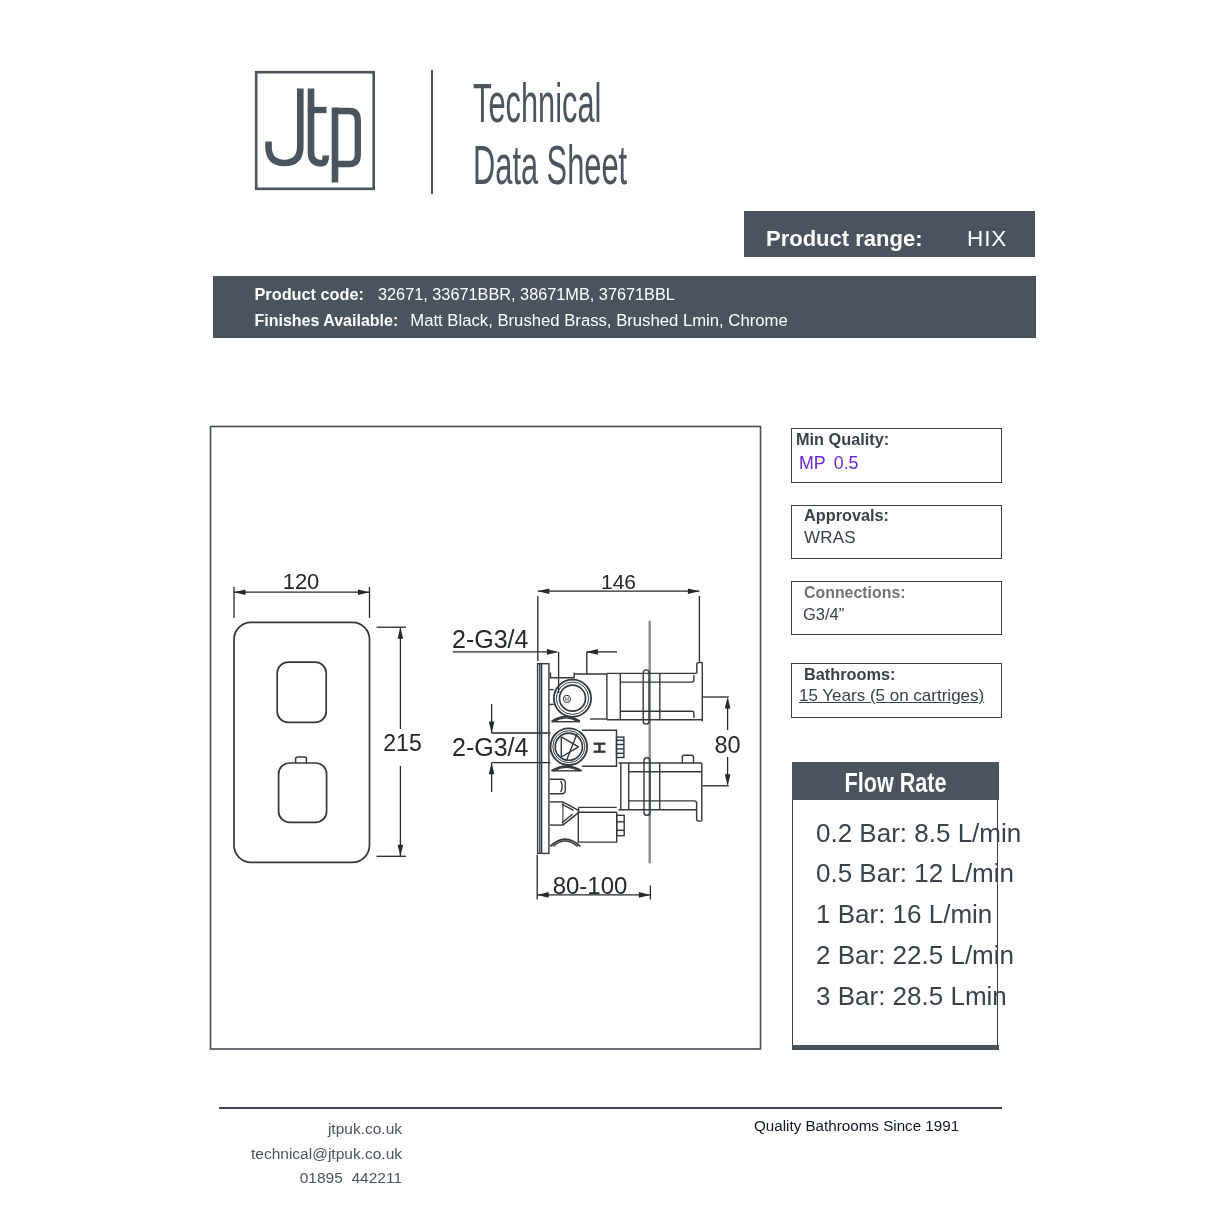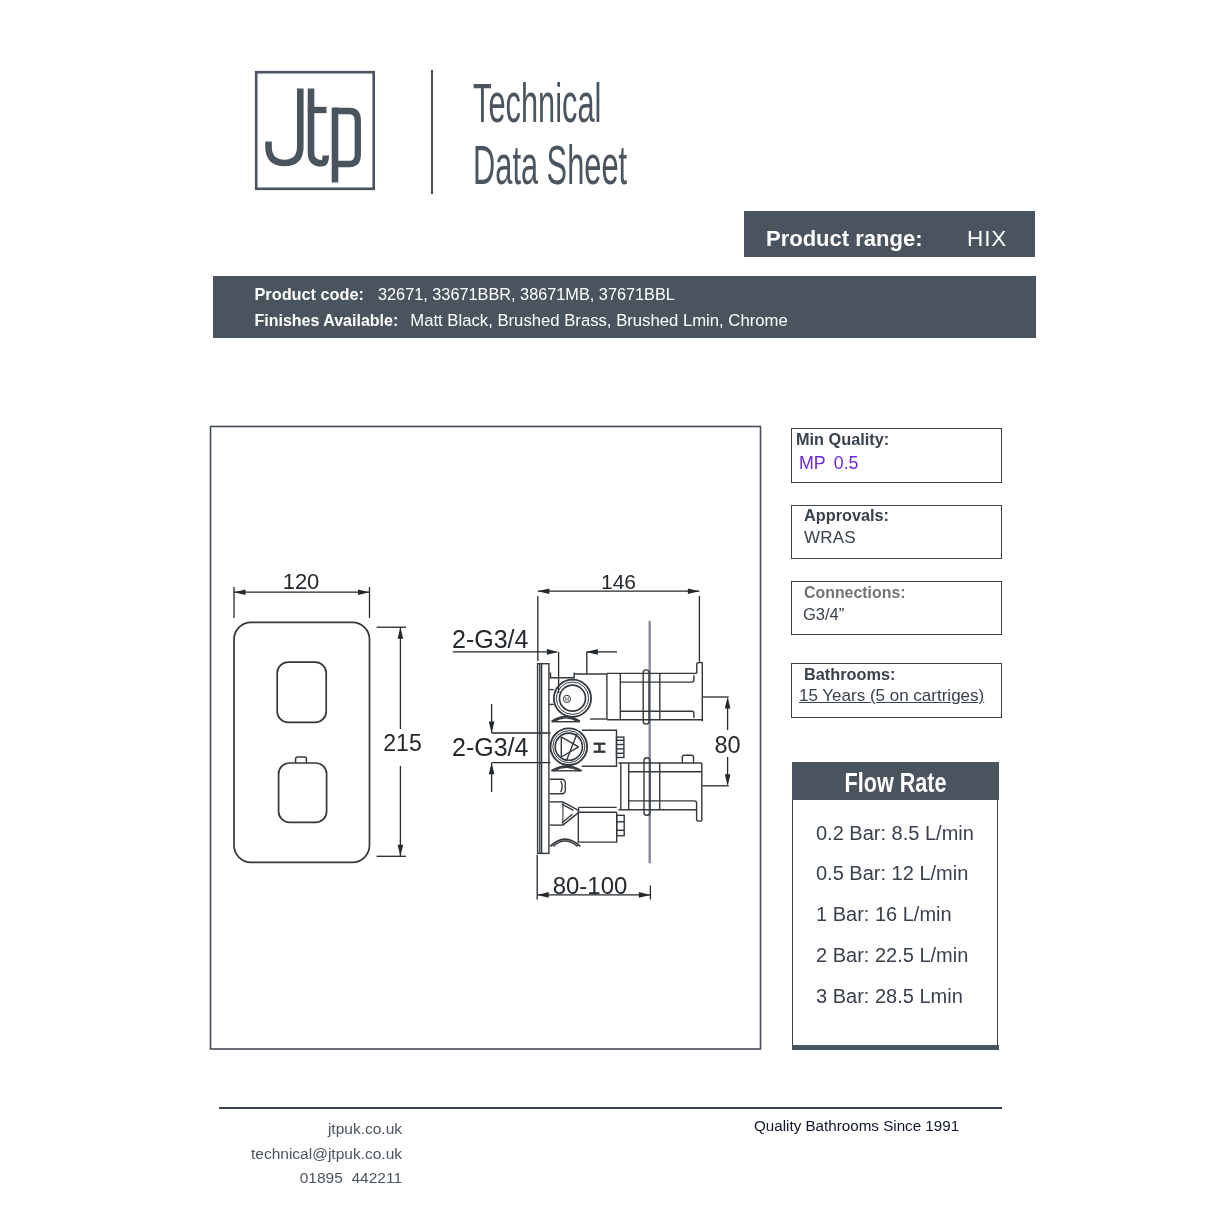--- a/index.html
+++ b/index.html
@@ -251,21 +251,21 @@
 <div class="abs" style="left:799px;top:686px;font-size:17px;color:#39424c;text-decoration:underline;">15 Years (5 on cartriges)</div>
 
 <div class="abs slate" style="left:791.5px;top:761.5px;width:207px;height:38.5px;"></div>
 
 <div class="abs wt" style="left:791.5px;top:761.5px;width:207px;font-size:27px;line-height:42.5px;font-weight:bold;text-align:center;transform:scaleX(0.8);transform-origin:center;">Flow Rate</div>
 
 <div class="abs" style="left:791.5px;top:800px;width:204px;height:244.5px;border-left:1.5px solid #39424c;border-right:1.5px solid #39424c;"></div>
 
 <div class="abs slate" style="left:791.5px;top:1044.5px;width:207px;height:5px;"></div>
 
-<div class="abs" style="left:816px;top:812.5px;font-size:20px;line-height:40.8px;color:#39424c;white-space:nowrap;">
+<div class="abs" style="left:816px;top:812.5px;font-size:26px;line-height:40.8px;color:#39424c;white-space:nowrap;">
 0.2 Bar: 8.5 L/min<br>
 0.5 Bar: 12 L/min<br>
 1 Bar: 16 L/min<br>
 2 Bar: 22.5 L/min<br>
 3 Bar: 28.5 Lmin
 </div>
 
 <div class="abs" style="left:219px;top:1107px;width:783px;height:2.4px;background:#3a434d;"></div>
 
 <div class="abs" style="left:251px;top:1117px;font-size:15.5px;line-height:24.6px;color:#4a545f;text-align:right;">jtpuk.co.uk<br>technical@jtpuk.co.uk<br><span style="margin-left:-2.5px;">01895&nbsp;&nbsp;442211</span></div>

